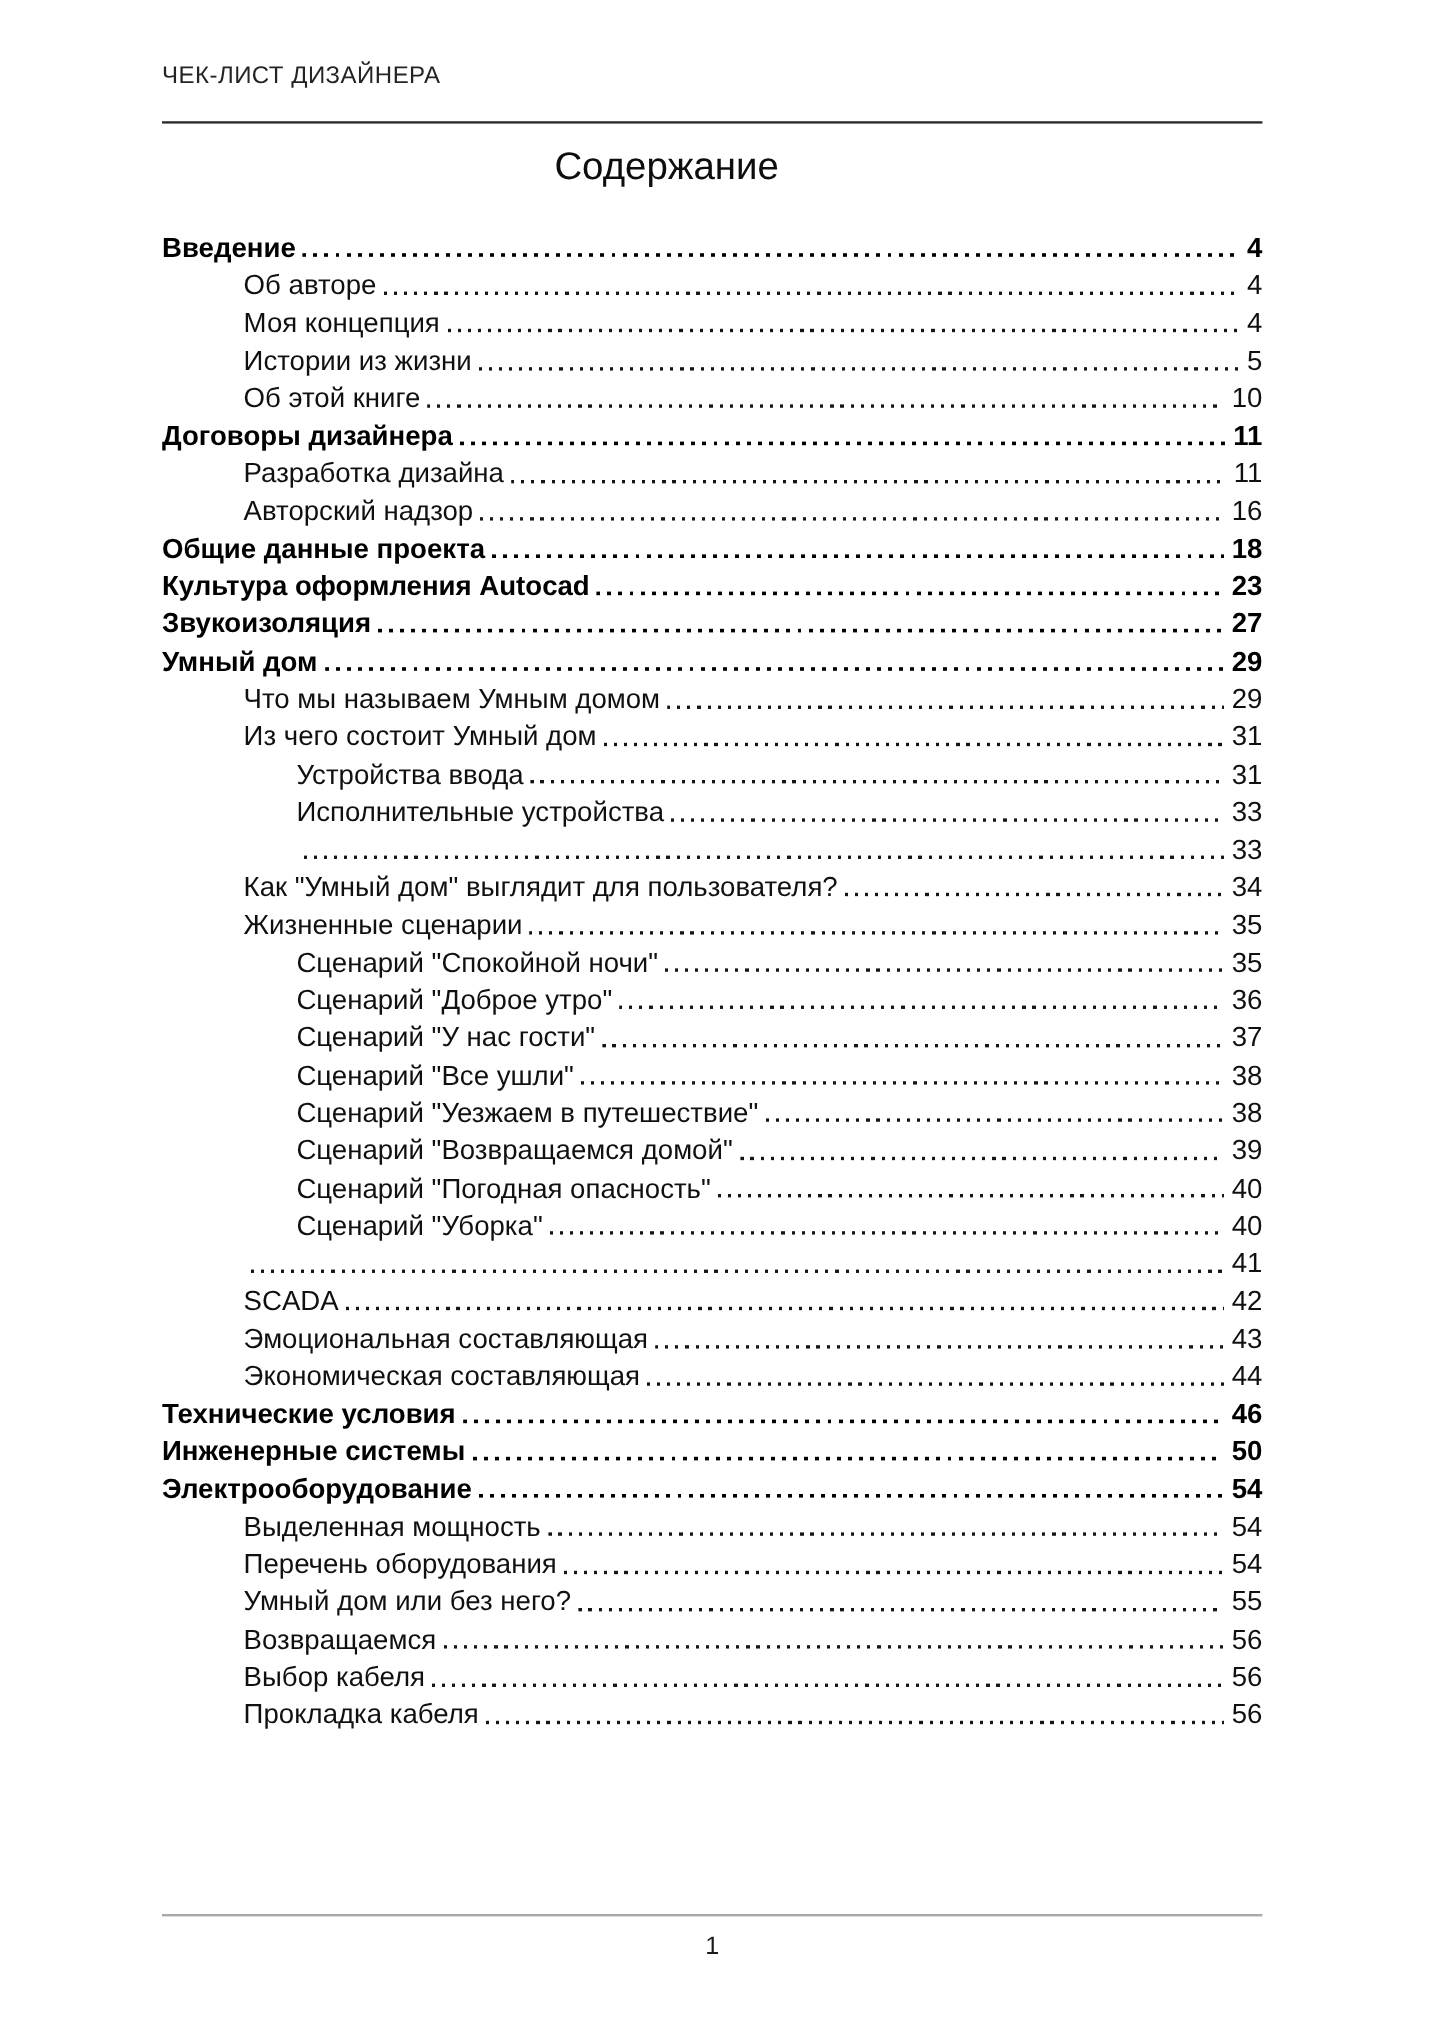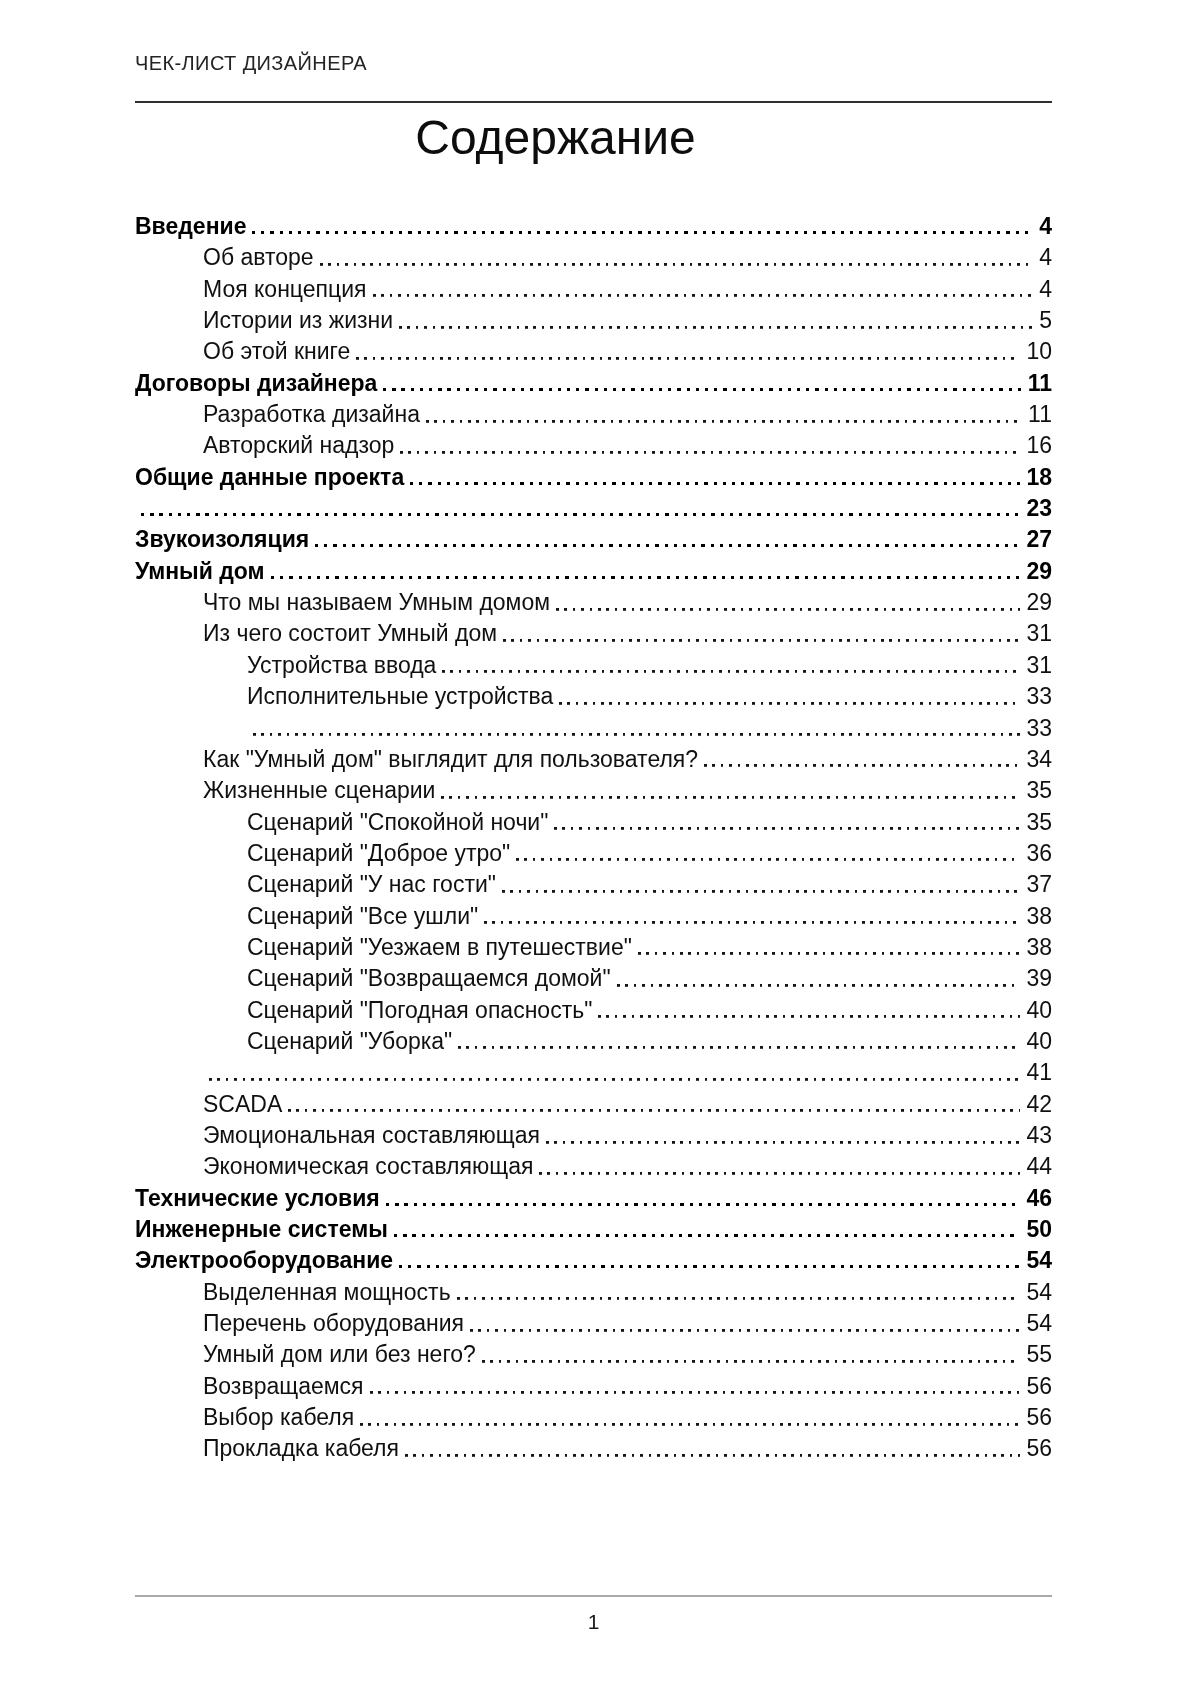--- a/index.html
+++ b/index.html
@@ -22,27 +22,27 @@
   }
   .head-rule {
     margin-top: 26px;
     height: 0;
     border-top: 2px solid #2e2e2e;
   }
   .doc-title {
     margin-top: 6px;
     margin-right: 76px;          
     text-align: center;
-    font-size: 48px;
+    font-size: 32px;
     font-weight: 400;
     color: #0d0d0d;
     line-height: 58px;
   }
   .toc {
-    margin-top: 44px;
+    margin-top: 24px;
     text-align: right;
   }
   .toc-row {
     display: flex;
     align-items: baseline;
     height: 31.35px;
     font-size: 23px;
     line-height: 31.35px;
     color: #101010;
   }
@@ -134,20 +134,21 @@
         <span class="toc-label">Авторский надзор</span>
         <span class="toc-dots"></span>
         <span class="toc-page">16</span>
       </div>
       <div class="toc-row lvl0 bold">
         <span class="toc-label">Общие данные проекта</span>
         <span class="toc-dots"></span>
         <span class="toc-page">18</span>
       </div>
       <div class="toc-row lvl0 bold">
+        <span class="toc-label">Культура оформления Autocad</span>
         <span class="toc-dots"></span>
         <span class="toc-page">23</span>
       </div>
       <div class="toc-row lvl0 bold">
         <span class="toc-label">Звукоизоляция</span>
         <span class="toc-dots"></span>
         <span class="toc-page">27</span>
       </div>
       <div class="toc-row lvl0 bold">
         <span class="toc-label">Умный дом</span>

